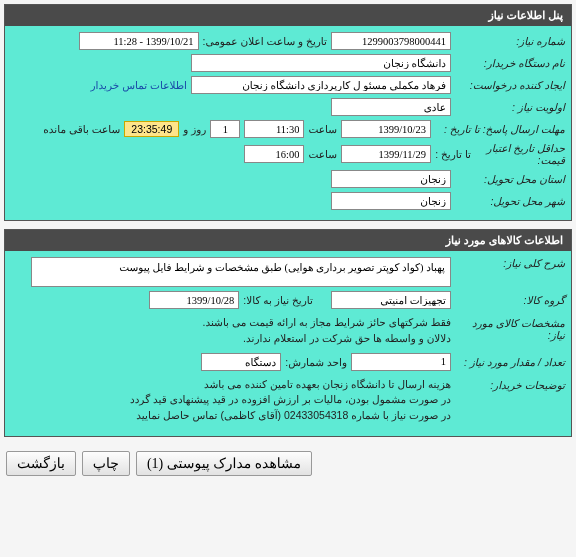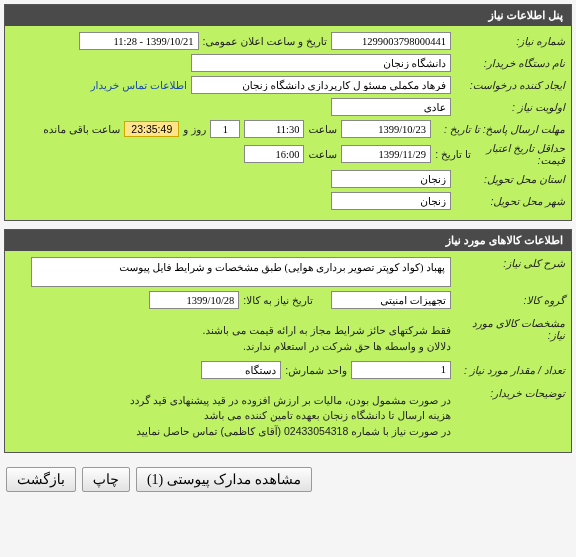--- a/index.html
+++ b/index.html
@@ -6,21 +6,21 @@
 body {
   font-family: Tahoma, Arial, sans-serif;
   font-size: 11px;
   background: #f5f5f5;
   direction: rtl;
   width: 576px;
   padding: 4px;
 }
 .panel {
   border: 1px solid #555;
-  background: #bef264;
+  background: #5eead4;
   margin-bottom: 8px;
 }
 .panel-header {
   background: #4a4a4a;
   color: #fff;
   padding: 4px 8px;
   font-weight: bold;
   font-size: 11px;
 }
 .panel-body {
@@ -75,21 +75,20 @@
   font-family: Tahoma;
   width: 420px;
   resize: none;
   direction: rtl;
 }
 .notes {
   font-size: 10.5px;
   line-height: 1.5;
   color: #222;
   padding: 2px 0;
-  margin-top: 8px;
 }
 .bottom-bar {
   display: flex;
   justify-content: flex-end;
   gap: 6px;
   padding: 6px 2px;
 }
 .btn {
   border: 1px solid #999;
   background: linear-gradient(#fdfdfd, #e2e2e2);
@@ -192,22 +191,22 @@
     <div class="row">
       <span class="label">تعداد / مقدار مورد نیاز :</span>
       <input class="input" style="width: 100px;" readonly="" value="1">
       <span class="inline-label">واحد شمارش:</span>
       <input class="input" style="width: 80px;" readonly="" value="دستگاه">
     </div>
 
     <div class="row" style="align-items:flex-start">
       <span class="label" style="padding-top:4px">توضیحات خریدار:</span>
       <div class="notes" style="width:420px">
+        <div>هزینه ارسال تا دانشگاه زنجان بعهده تامین کننده می باشد</div>
         <div>در صورت مشمول بودن، مالیات بر ارزش افزوده در قید پیشنهادی قید گردد</div>
-        <div>هزینه ارسال تا دانشگاه زنجان بعهده تامین کننده می باشد</div>
         <div>در صورت نیاز با شماره 02433054318 (آقای کاظمی) تماس حاصل نمایید</div>
       </div>
     </div>
 
   </div>
 </div>
 
 <div class="bottom-bar">
   <button class="btn">
     <span>مشاهده مدارک پیوستی (1)</span>

